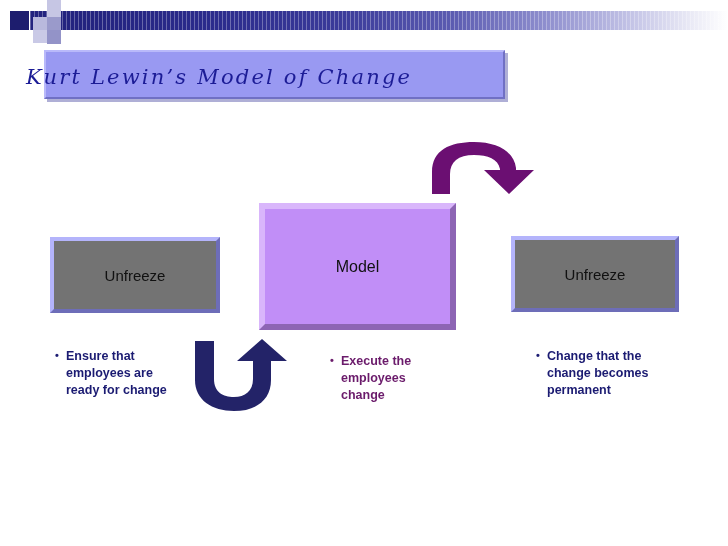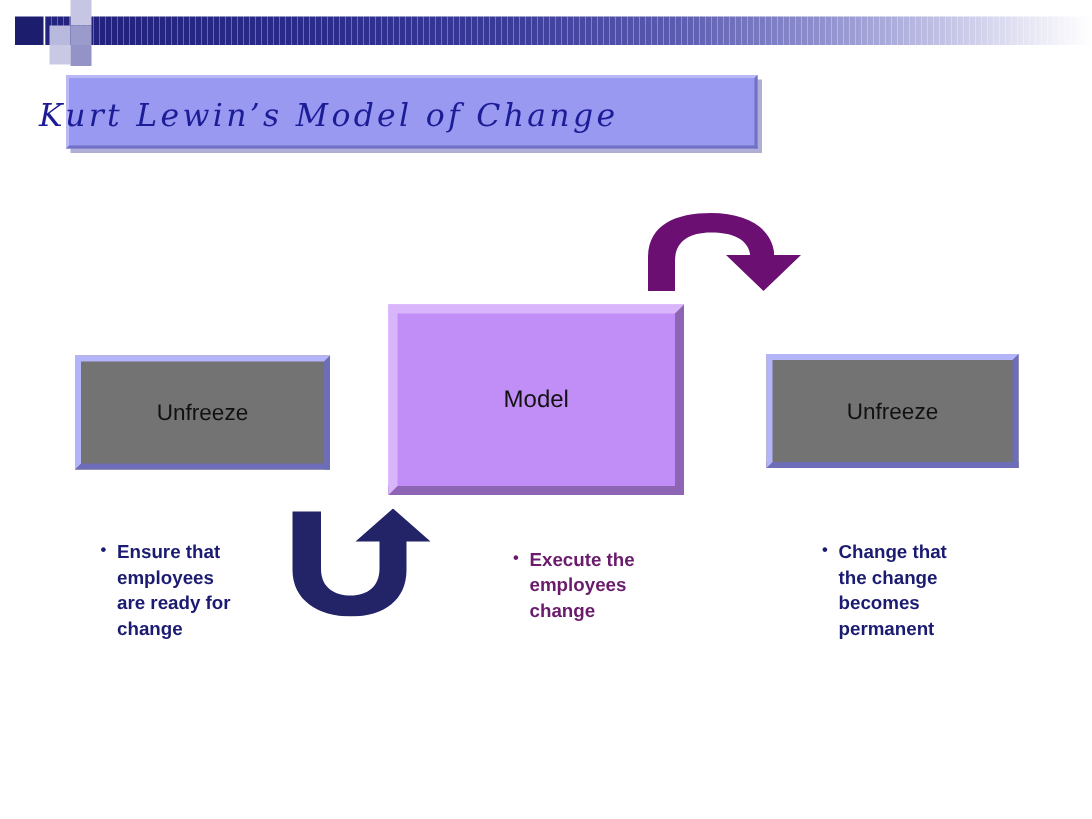--- a/index.html
+++ b/index.html
@@ -170,21 +170,21 @@
   }
 
   
   .bullets {
     position: absolute;
     font-size: 12.5px;
     font-weight: bold;
     line-height: 17px;
   }
   .bullets ul {
-    margin: 12px;
+    margin: 0;
     padding: 0 0 0 14px;
     list-style: none;
   }
   .bullets li {
     position: relative;
   }
   .bullets li::before {
     content: "\2022";
     position: absolute;
     left: -11px;

